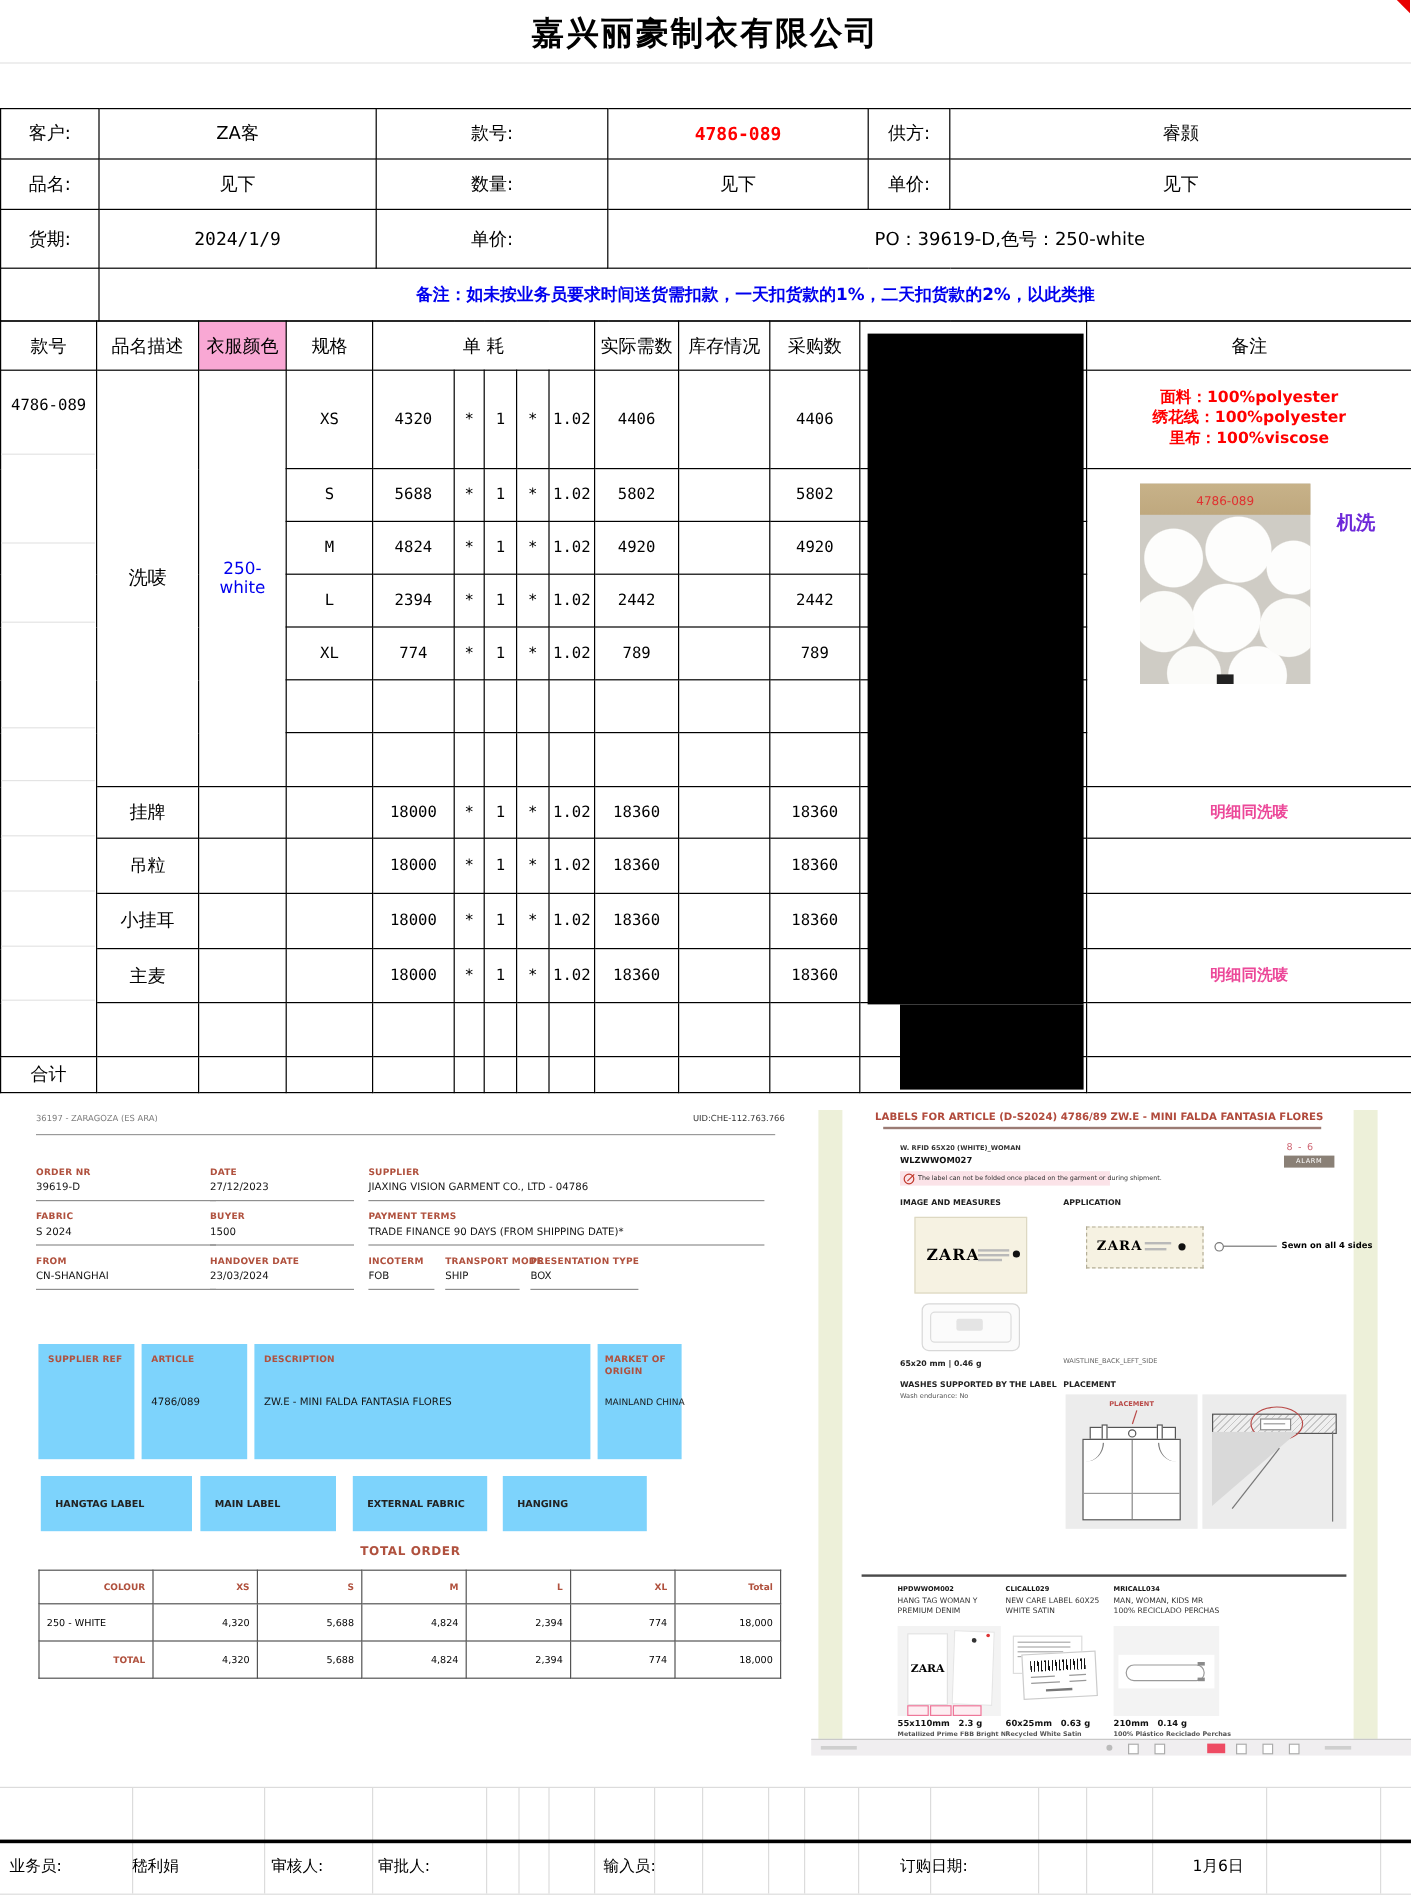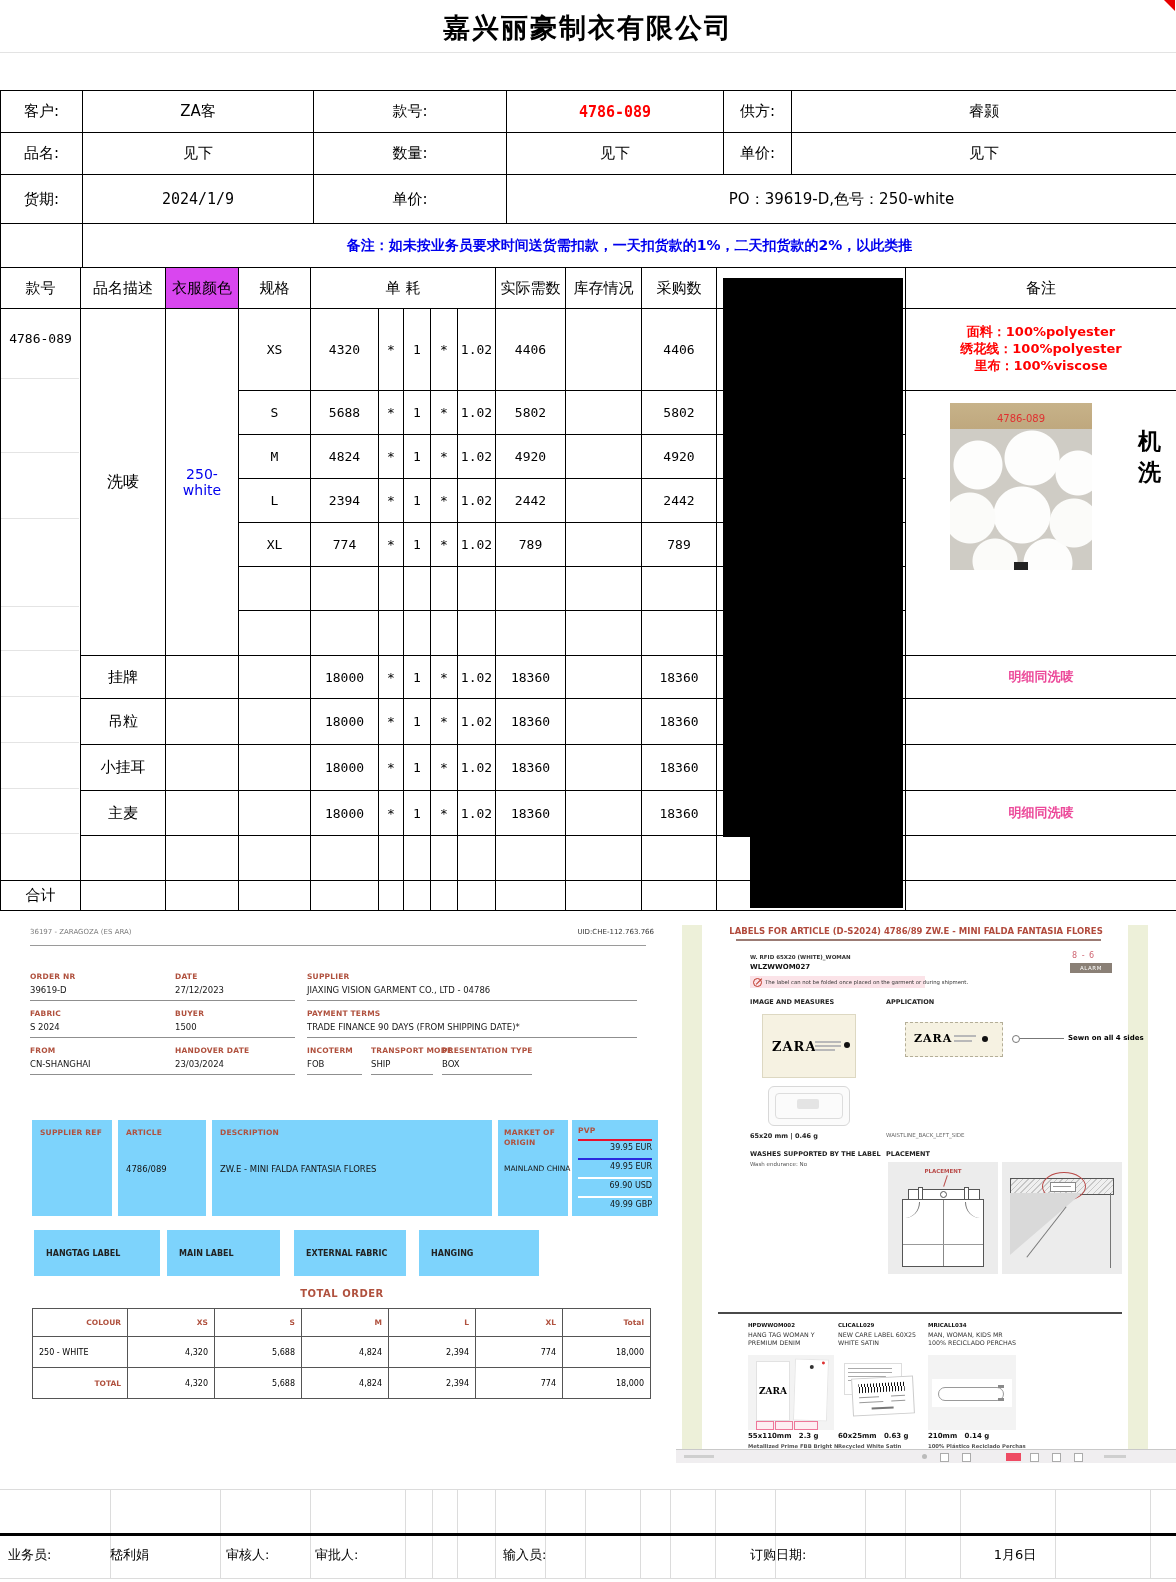--- a/index.html
+++ b/index.html
@@ -17,21 +17,21 @@
   
   table.info{position:absolute;left:0;top:90px;width:1176px;border-collapse:collapse;table-layout:fixed;}
   table.info td{border:1.5px solid #000;padding:0;text-align:center;vertical-align:middle;font-size:15px;overflow:hidden;}
   .red{color:#ff0000;}
   .blue{color:#0000ee;}
   .magenta{color:#ec4899;}
   
   table.main{position:absolute;left:0;top:267px;width:1176px;border-collapse:collapse;table-layout:fixed;z-index:1;}
   table.main td{border:1px solid #000;padding:0;text-align:center;vertical-align:middle;font-size:13px;overflow:hidden;}
   table.main td.hd{font-size:15px;}
-  td.yellow{background:#d946ef;}
+  td.yellow{background:#f9a8d4;}
   td.notecell{text-align:left;padding-left:4px;font-weight:bold;font-size:15px;}
   .fabric{color:#ff0000;font-weight:bold;font-size:14px;line-height:1.3;}
   .styletop{vertical-align:top !important;padding-top:22px !important;}
   
   .blackbox{background:#000;z-index:3;}
   .faint{background:#e4e4e4;z-index:2;}
   .vline{background:#dcdcdc;z-index:0;}
   .photo{left:950px;top:403px;width:142px;height:167px;z-index:3;
     background-color:#cfccc5;
     background-image:
@@ -42,21 +42,21 @@
       radial-gradient(circle at 128px 70px,#fdfdfc 0 22px,rgba(255,255,255,0) 23px),
       radial-gradient(circle at 20px 115px,#fbfbf9 0 25px,rgba(255,255,255,0) 26px),
       radial-gradient(circle at 72px 112px,#fdfdfc 0 28px,rgba(255,255,255,0) 29px),
       radial-gradient(circle at 124px 120px,#fbfbf9 0 24px,rgba(255,255,255,0) 25px),
       radial-gradient(circle at 45px 158px,#fbfbf9 0 22px,rgba(255,255,255,0) 23px),
       radial-gradient(circle at 98px 160px,#fdfdfc 0 24px,rgba(255,255,255,0) 25px);
     background-repeat:no-repeat;
     background-size:14px 8px,142px 26px,auto,auto,auto,auto,auto,auto,auto,auto;
     background-position:64px 159px,0 0,0 0,0 0,0 0,0 0,0 0,0 0,0 0,0 0;}
   .photo-label{left:0;top:10px;width:142px;text-align:center;color:#e03030;font-size:10px;}
-  .machinewash{left:1114px;top:426px;color:#000000;font-weight:bold;font-size:23px;z-index:3;margin-left:24px;}
+  .machinewash{left:1114px;top:426px;color:#6d28d9;font-weight:bold;font-size:16px;z-index:3;}
   
   .doc{background:#fff;z-index:2;}
   .dl-label{color:#b0513e;font-weight:bold;font-size:7.5px;letter-spacing:.2px;position:absolute;}
   .dl-value{color:#151515;font-size:8.5px;position:absolute;white-space:nowrap;}
   .dl-line{background:#8f8f8f;height:1px;position:absolute;}
   .graybox{background:#7dd3fc;position:absolute;margin-top:32px;}
   table.order{position:absolute;border-collapse:collapse;table-layout:fixed;}
   table.order td{border:1px solid #555;font-size:8px;padding:0 6px;height:30px;overflow:hidden;}
   table.order td.oh{color:#b0513e;font-weight:bold;font-size:7.5px;text-align:right;height:27px;}
   table.order td.num{text-align:right;}
@@ -407,31 +407,20 @@
       <div class="dl-value" style="left:8px;top:44px">4786/089</div>
     </div>
     <div class="graybox" style="left:198px;top:176px;width:280px;height:96px">
       <div class="dl-label" style="left:8px;top:8px">DESCRIPTION</div>
       <div class="dl-value" style="left:8px;top:44px">ZW.E - MINI FALDA FANTASIA FLORES</div>
     </div>
     <div class="graybox" style="left:484px;top:176px;width:70px;height:96px">
       <div class="dl-label preline" style="left:6px;top:8px;line-height:1.3">MARKET OF
 ORIGIN</div>
       <div class="dl-value" style="left:6px;top:44px;font-size:7.5px">MAINLAND CHINA</div>
-    </div>
-    <div class="graybox" style="left:558px;top:176px;width:86px;height:96px">
-      <div class="dl-label" style="left:6px;top:6px">PVP</div>
-      <div class="abs" style="left:6px;top:19px;width:74px;height:2px;background:#e8112d"></div>
-      <div class="dl-value" style="left:6px;top:23px;width:74px;text-align:right;font-size:8px">39.95 EUR</div>
-      <div class="abs" style="left:6px;top:38px;width:74px;height:2px;background:#2a2adf"></div>
-      <div class="dl-value" style="left:6px;top:42px;width:74px;text-align:right;font-size:8px">49.95 EUR</div>
-      <div class="abs" style="left:6px;top:57px;width:74px;height:2px;background:#fff"></div>
-      <div class="dl-value" style="left:6px;top:61px;width:74px;text-align:right;font-size:8px">69.90 USD</div>
-      <div class="abs" style="left:6px;top:76px;width:74px;height:2px;background:#fff"></div>
-      <div class="dl-value" style="left:6px;top:80px;width:74px;text-align:right;font-size:8px">49.99 GBP</div>
     </div>
 
     <div class="graybox" style="left:20px;top:286px;width:126px;height:46px">
       <div class="abs" style="left:12px;top:19px;font-size:8px;font-weight:bold;color:#222">HANGTAG LABEL</div>
     </div>
     <div class="graybox" style="left:153px;top:286px;width:113px;height:46px">
       <div class="abs" style="left:12px;top:19px;font-size:8px;font-weight:bold;color:#222">MAIN LABEL</div>
     </div>
     <div class="graybox" style="left:280px;top:286px;width:112px;height:46px">
       <div class="abs" style="left:12px;top:19px;font-size:8px;font-weight:bold;color:#222">EXTERNAL FABRIC</div>

